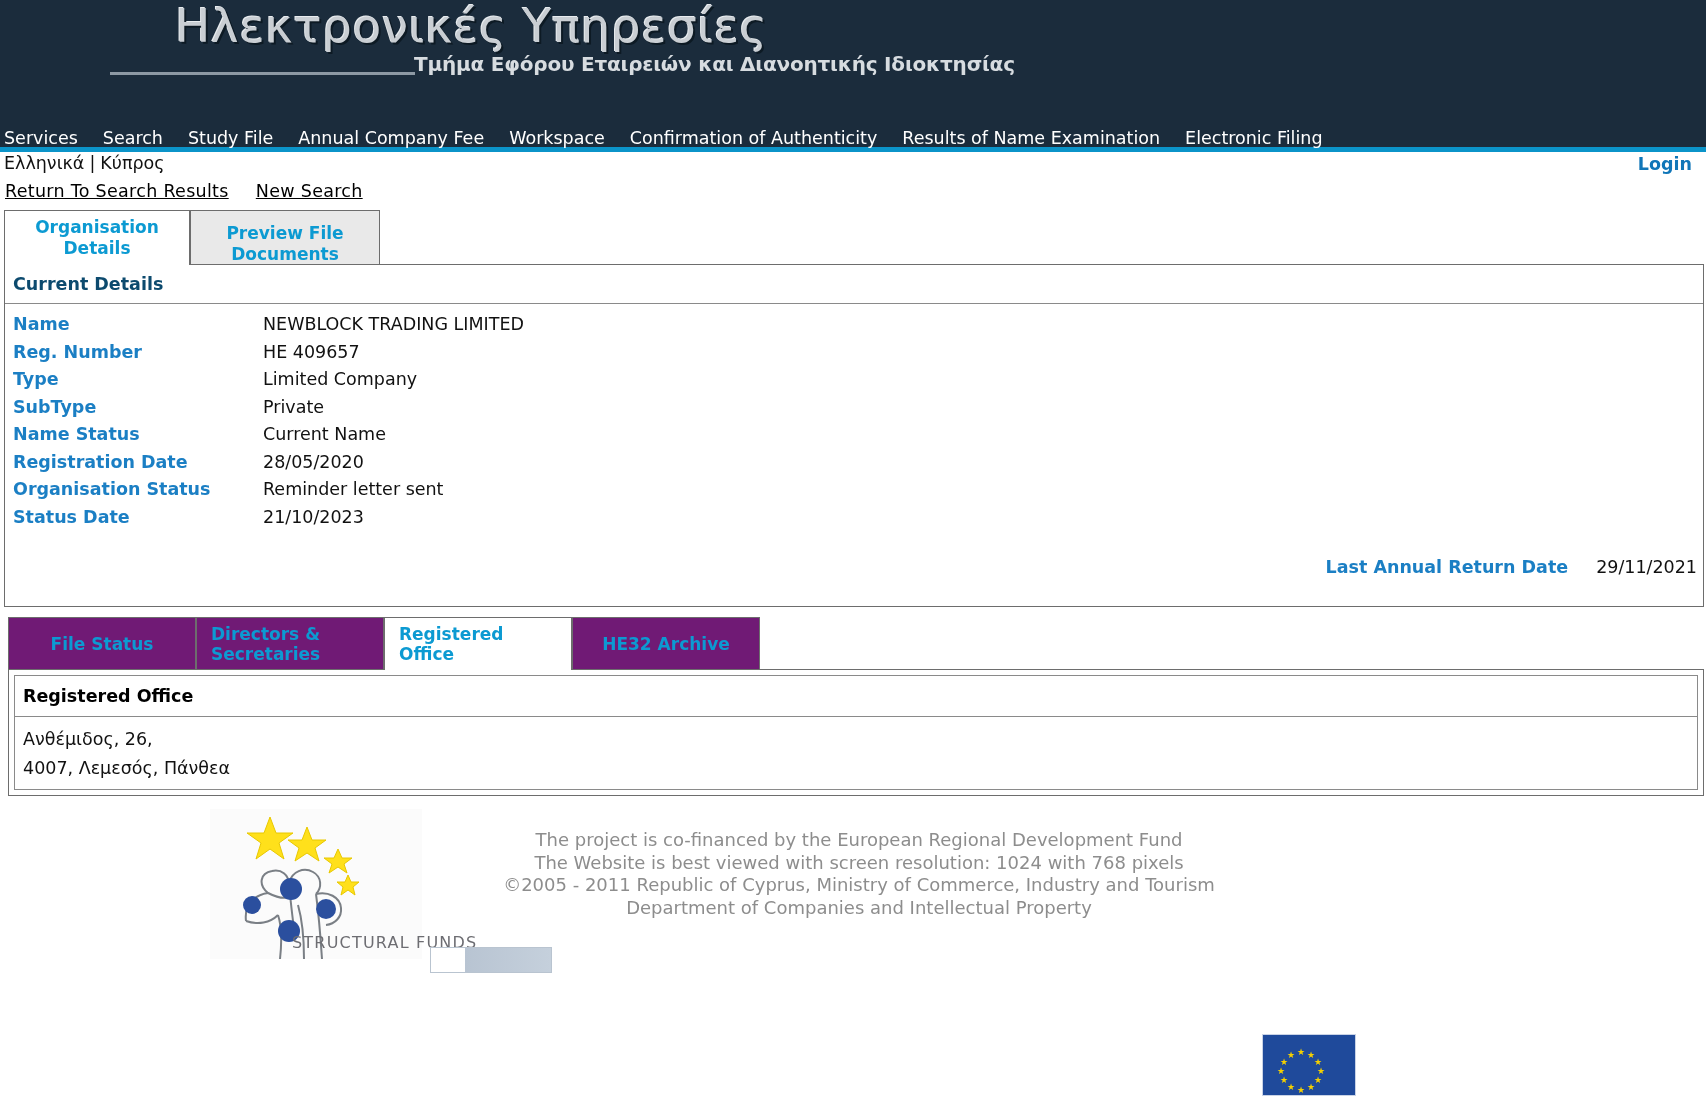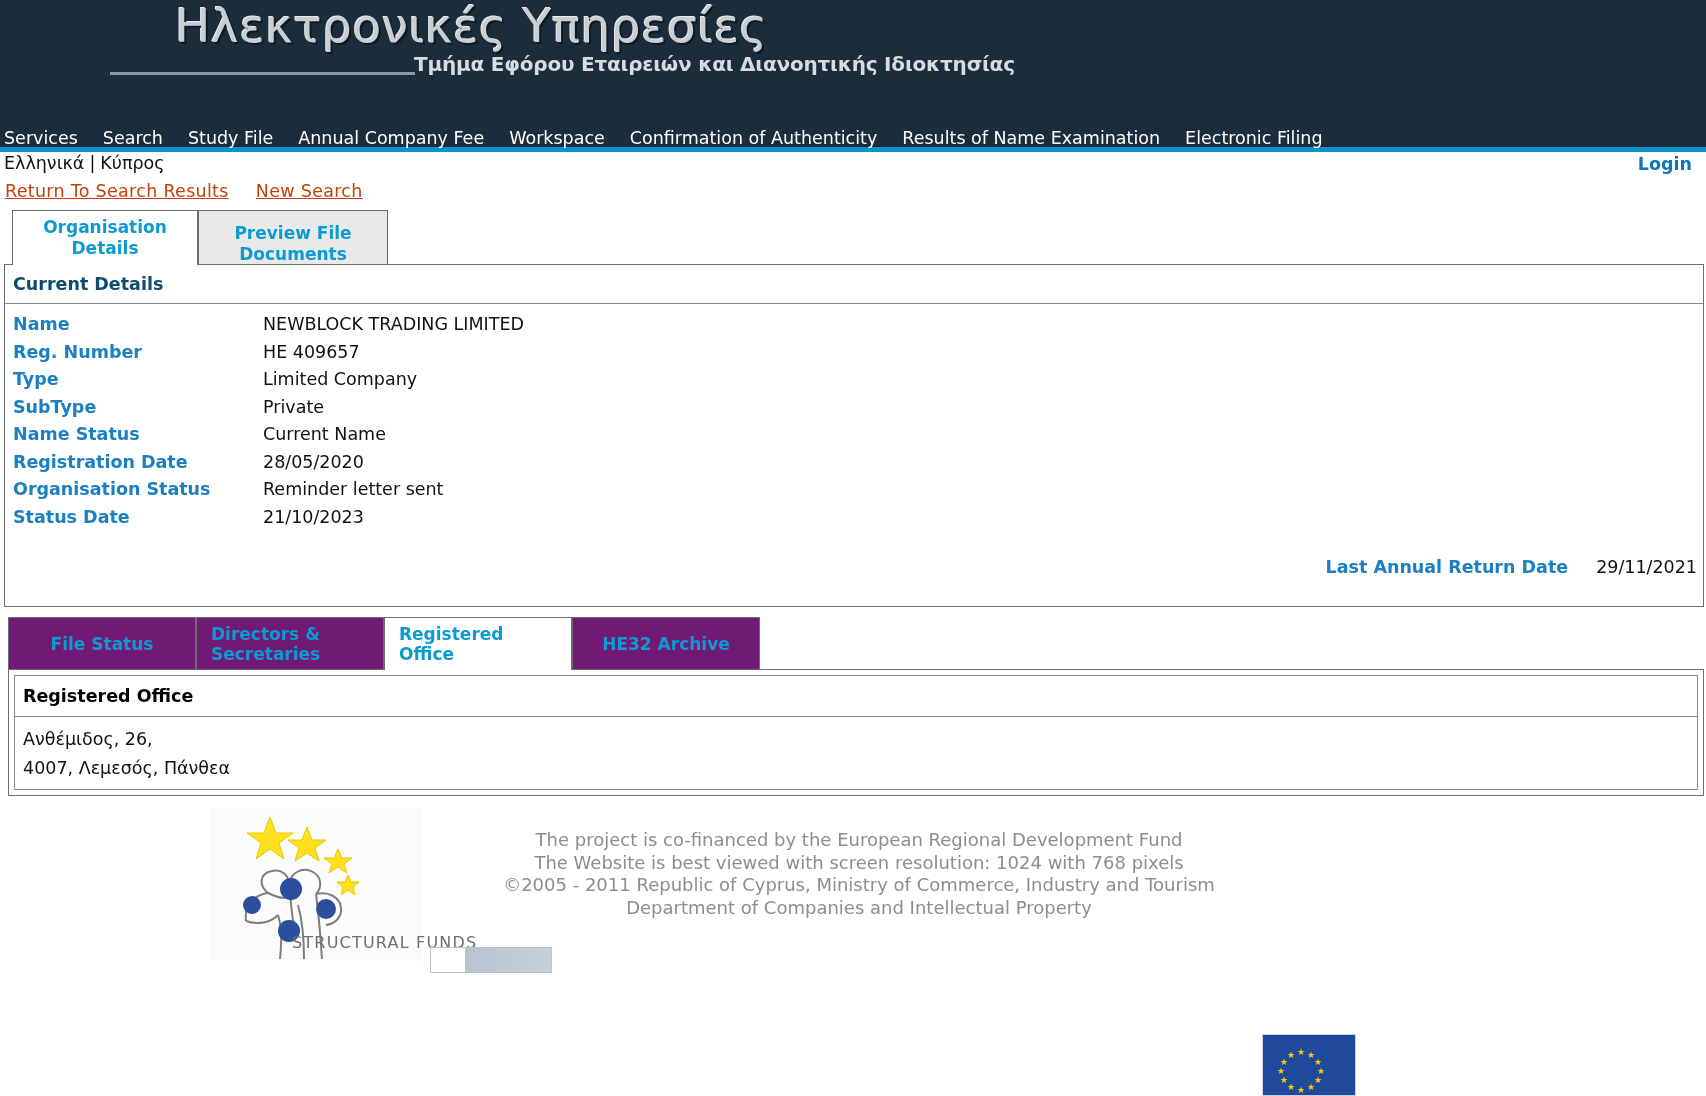--- a/index.html
+++ b/index.html
@@ -86,30 +86,30 @@
     text-decoration: none;
     cursor: pointer;
   }
 
   
   .actionbar {
     padding: 3px 0 0 5px;
     height: 32px;
   }
   .actionbar a {
-    color: #c2410c;
+    color: #000000;
     font-size: 17.5px;
     text-decoration: underline;
     margin-right: 22px;
     letter-spacing: 0.3px;
     cursor: pointer;
   }
 
   
-  .tabstrip-outer { position: relative; padding-left: 12px; }
+  .tabstrip-outer { position: relative; padding-left: 4px; }
   .tabstrip {
     display: flex;
     align-items: flex-end;
     position: relative;
     height: 55px;
   }
   .tab {
     border: 1px solid #6d6d6d;
     border-bottom: none;
     background: #e9e9e9;

